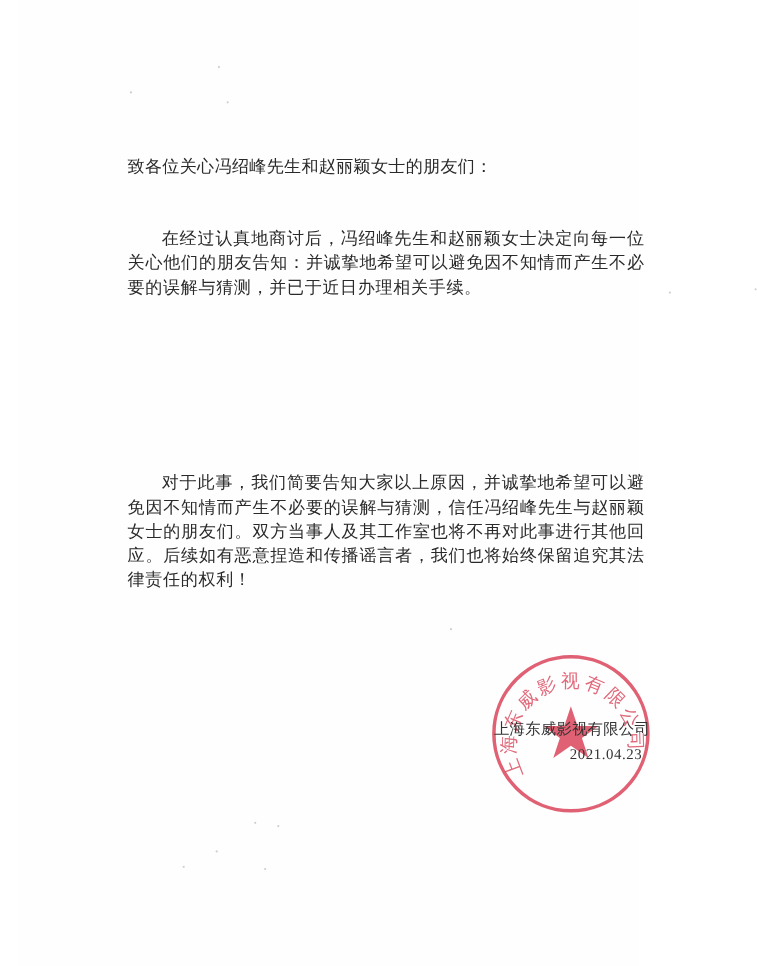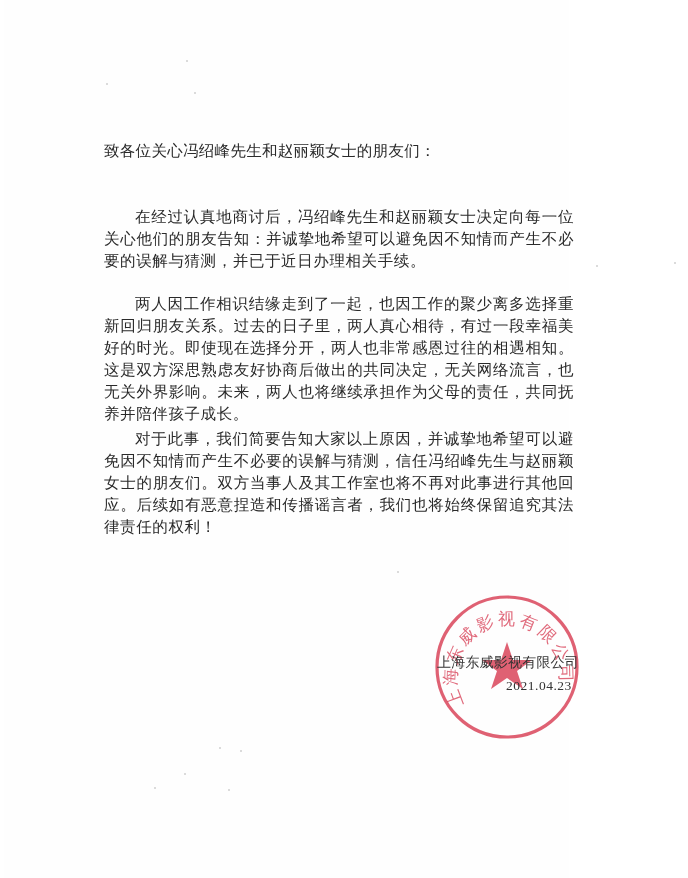--- a/index.html
+++ b/index.html
@@ -1,18 +1,18 @@
 <!DOCTYPE html>
 <html><head>
 <meta charset="utf-8">
 <style>
   html, body { margin: 0; padding: 0; background: #ffffff; }
   body { width: 688px; height: 878px; position: relative; overflow: hidden;
          font-family: "DejaVu Serif", "Liberation Serif", serif; color: #2a2a2a; }
-  .page { position: absolute; left: 4px; top: 0; width: 565px; height: 878px; background: #fefefe; }
+  .page { position: absolute; left: 16px; top: 0; width: 565px; height: 878px; background: #fefefe; }
   .salutation { position: absolute; left: 100px; top: 141px; font-size: 15.5px; letter-spacing: 0.3px; white-space: nowrap; }
   .para { position: absolute; left: 100px; width: 470px; font-size: 15.5px; line-height: 22px;
           text-indent: 2em; letter-spacing: 0.6px; text-align: justify; }
   .p1 { top: 206px; }
   .p2 { top: 293px; }
   .p3 { top: 428px; }
   .p4 { top: 536px; }
   .seal { position: absolute; left: 428px; top: 592px; width: 150px; height: 150px; }
   .signer { position: absolute; left: 433px; top: 654px; font-size: 14px; letter-spacing: 0.2px; white-space: nowrap; color: #333; }
   .date { position: absolute; left: 502px; top: 678px; font-size: 13.5px; white-space: nowrap; color: #333;
@@ -20,21 +20,20 @@
   .speck { position: absolute; width: 2px; height: 2px; background: #cfcfcf; border-radius: 1px; }
 </style>
 </head>
 <body>
 
 <div class="page">
 
   <div class="salutation">致各位关心冯绍峰先生和赵丽颖女士的朋友们：</div>
 
   <p class="para p1" style="margin:0">在经过认真地商讨后，冯绍峰先生和赵丽颖女士决定向每一位关心他们的朋友告知：并诚挚地希望可以避免因不知情而产生不必要的误解与猜测，并已于近日办理相关手续。</p>
-  <p class="para p2" style="margin:0">两人因工作相识结缘走到了一起，也因工作的聚少离多选择重新回归朋友关系。过去的日子里，两人真心相待，有过一段幸福美好的时光。即使现在选择分开，两人也非常感恩过往的相遇相知。这是双方深思熟虑友好协商后做出的共同决定，无关网络流言，也无关外界影响。未来，两人也将继续承担作为父母的责任，共同抚养并陪伴孩子成长。</p>
   <p class="para p3" style="margin:0">对于此事，我们简要告知大家以上原因，并诚挚地希望可以避免因不知情而产生不必要的误解与猜测，信任冯绍峰先生与赵丽颖女士的朋友们。双方当事人及其工作室也将不再对此事进行其他回应。后续如有恶意捏造和传播谣言者，我们也将始终保留追究其法律责任的权利！</p>
 
   <svg class="seal" viewBox="0 0 150 150" xmlns="http://www.w3.org/2000/svg">
     <defs>
       <path id="sealArc" d="M 32 112 A 52 52 0 1 1 126 100" fill="none"></path>
     </defs>
     <circle cx="75" cy="75" r="70" fill="none" stroke="#d9455b" stroke-width="3.2" opacity="0.85"></circle>
     <text font-size="17" fill="#d9455b" opacity="0.8" font-family="DejaVu Serif, serif" letter-spacing="3">
       <textPath href="#sealArc">上海东威影视有限公司</textPath>
     </text>

